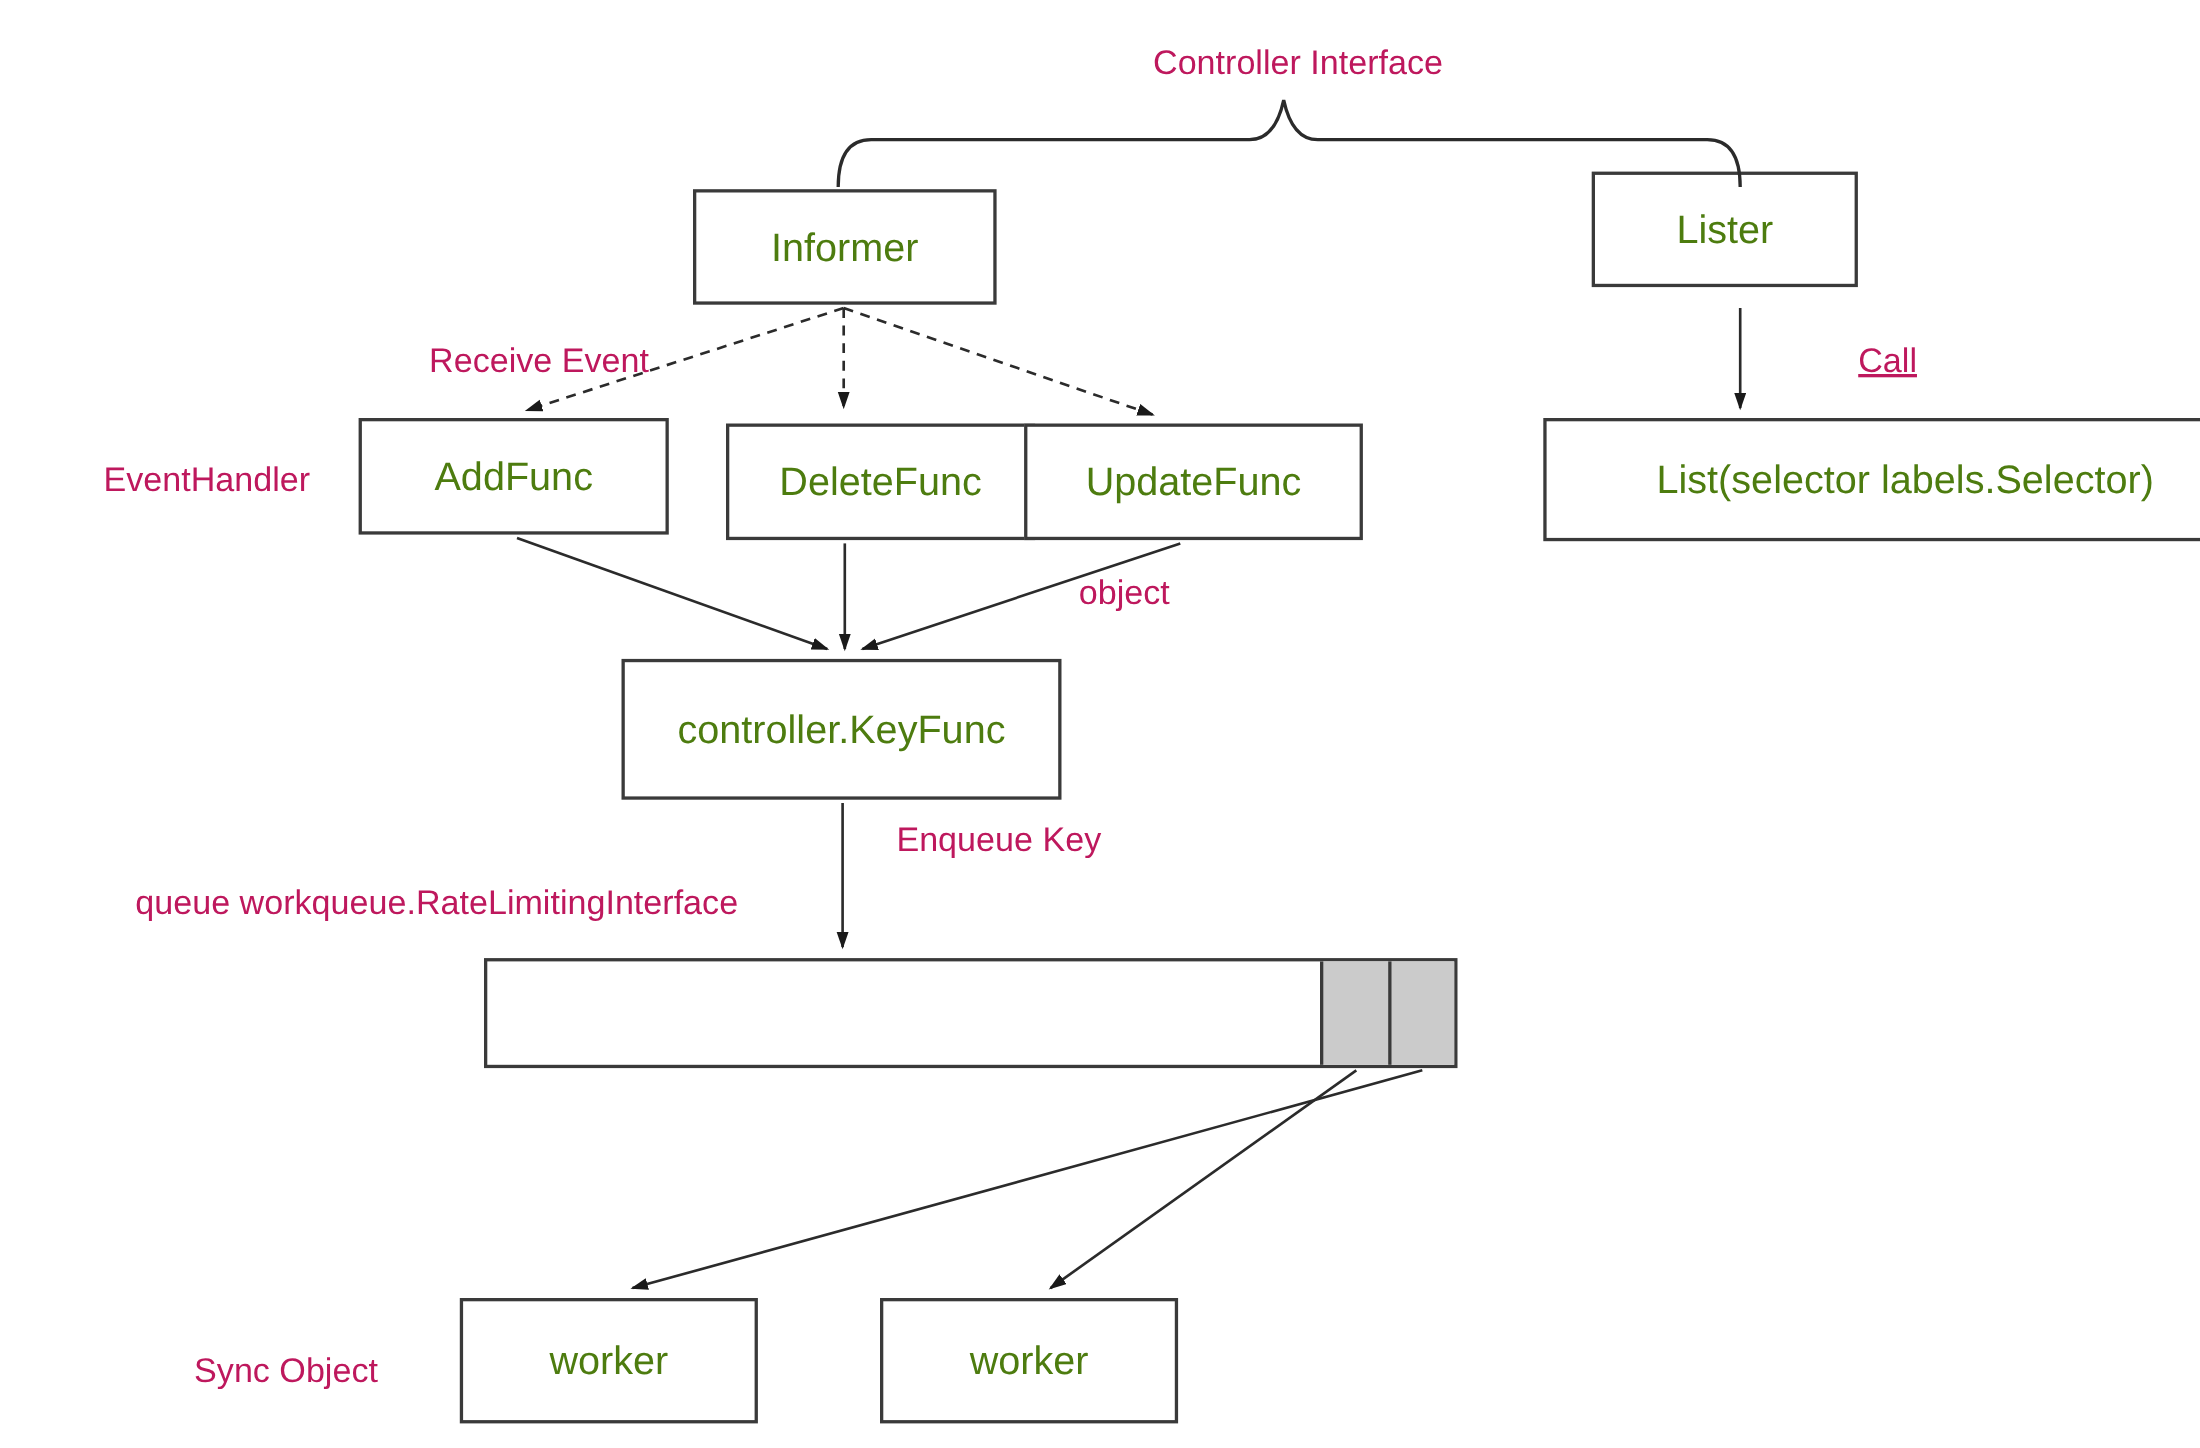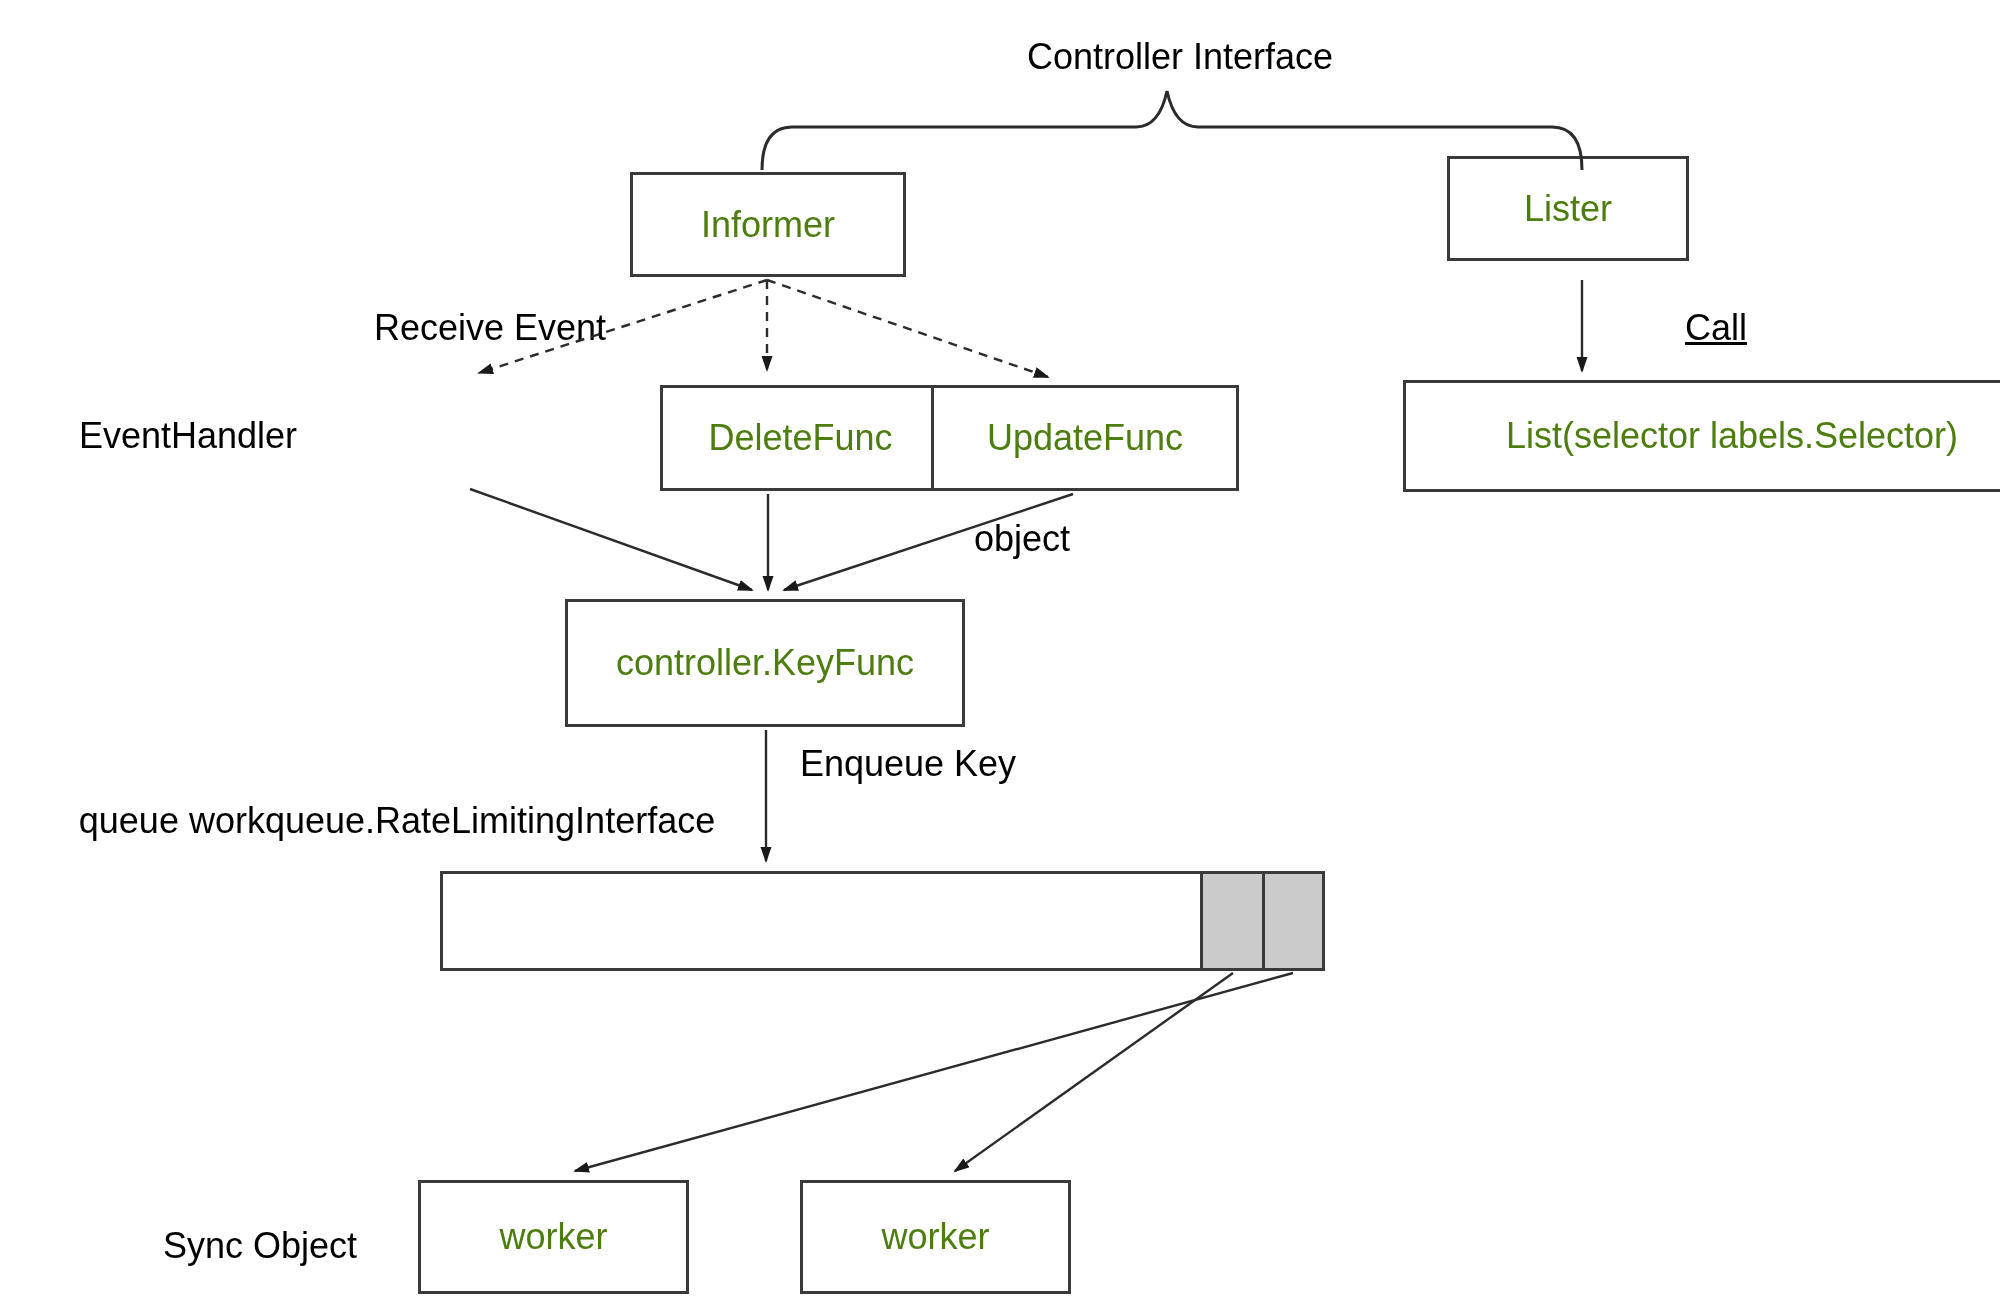--- a/index.html
+++ b/index.html
@@ -17,23 +17,23 @@
     border:3px solid #3a3a3a;
     display:flex;align-items:center;justify-content:center;
     font-size:36px;
     color:#4d7c0f;
     box-sizing:border-box;
     z-index:2;
   }
   .lbl{
     position:absolute;
     transform:translate(-50%,-50%);
-    font-size:36px;
+    font-size:31px;
     white-space:nowrap;
-    color:#000000;
+    color:#be185d;
     z-index:2;
   }
   .queue{
     position:absolute;
     left:440px;top:871px;width:885px;height:100px;
     background:#ffffff;
     border:3px solid #3a3a3a;
     box-sizing:border-box;
     z-index:2;
   }
@@ -87,20 +87,23 @@
   <div class="lbl" style="left:1180px;top:57px;">Controller Interface</div>
 
   <div class="box" style="left:630px;top:172px;width:276px;height:105px;">
     <span>Informer</span>
   </div>
 
   <div class="box" style="left:1447px;top:156px;width:242px;height:105px;">
     <span>Lister</span>
   </div>
 
+  <div class="box" style="left:326px;top:380px;width:282px;height:106px;">
+    <span>AddFunc</span>
+  </div>
 
   <div class="box" style="left:628px;top:385px;width:281px;height:106px;margin-left:32px;">
     <span>DeleteFunc</span>
   </div>
 
   <div class="box" style="left:931px;top:385px;width:308px;height:106px;">
     <span>UpdateFunc</span>
   </div>
 
   <div class="box" style="left:1403px;top:380px;width:658px;height:112px;">

